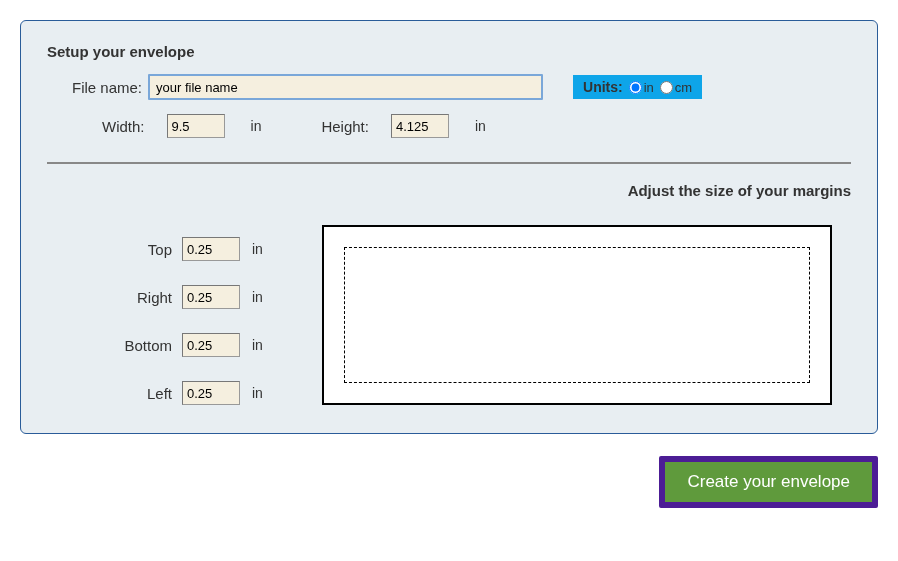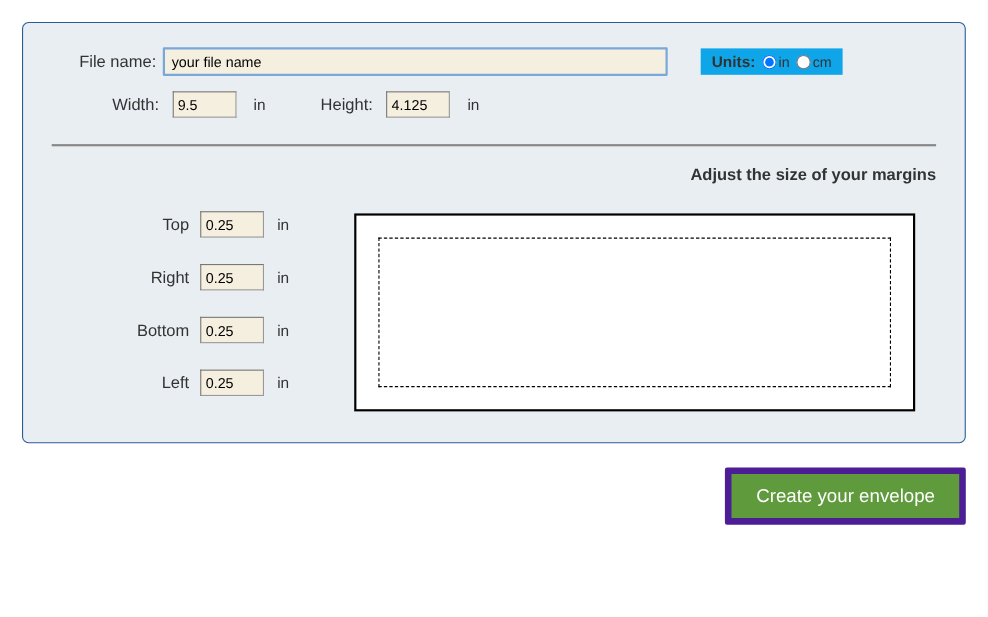--- a/index.html
+++ b/index.html
@@ -28,21 +28,21 @@
     align-items: center;
     margin-bottom: 14px;
     padding-left: 25px;
   }
   .filename-label {
     font-size: 15px;
     margin-right: 6px;
     white-space: nowrap;
   }
   .filename-input {
-    width: 459px;
+    width: 395px;
     height: 26px;
     padding: 2px 6px;
     font-size: 13px;
     background: #f5efdf;
     border: 2px solid #7aa7d9;
     border-radius: 1px;
     outline: none;
   }
   .units-block {
     margin-left: 30px;
@@ -62,21 +62,21 @@
     align-items: center;
     gap: 2px;
   }
   .unit-opt input[type=radio]{
     margin:0;
   }
   .row-dims {
     display: flex;
     align-items: center;
     padding-left: 55px;
-    gap: 10px;
+    gap: 20px;
   }
   .dim-label {
     font-size: 15px;
     margin-right: 2px;
   }
   .small-input {
     width: 58px;
     height: 24px;
     padding: 2px 4px;
     font-size: 13px;
@@ -96,21 +96,21 @@
     margin: 24px 0 18px 0;
   }
   .margins-heading {
     font-weight: bold;
     font-size: 15px;
     margin: 0 0 20px 0;
     text-align: right;
   }
   .margins-wrap {
     display: flex;
-    align-items: flex-start;
+    align-items: flex-end;
     margin-top: 24px;
   }
   .margin-controls {
     width: 275px;
     padding-left: 10px;
   }
   .margin-row {
     display: flex;
     align-items: center;
     justify-content: flex-start;
@@ -157,20 +157,21 @@
     font-family: "Segoe UI", Arial, sans-serif;
     cursor: pointer;
     border-radius: 2px;
   }
 </style>
 </head>
 <body>
 
 <div class="panel">
 
+  <div class="setup-heading">Setup your envelope</div>
 
   <div class="row-filename">
     <span class="filename-label">File name:</span>
     <input type="text" class="filename-input" value="your file name" style="">
     <span class="units-block">
       <span class="units-label">Units:</span>
       <label class="unit-opt">
         <input type="radio" name="units" checked="" style="">
         <span>in</span>
       </label>

